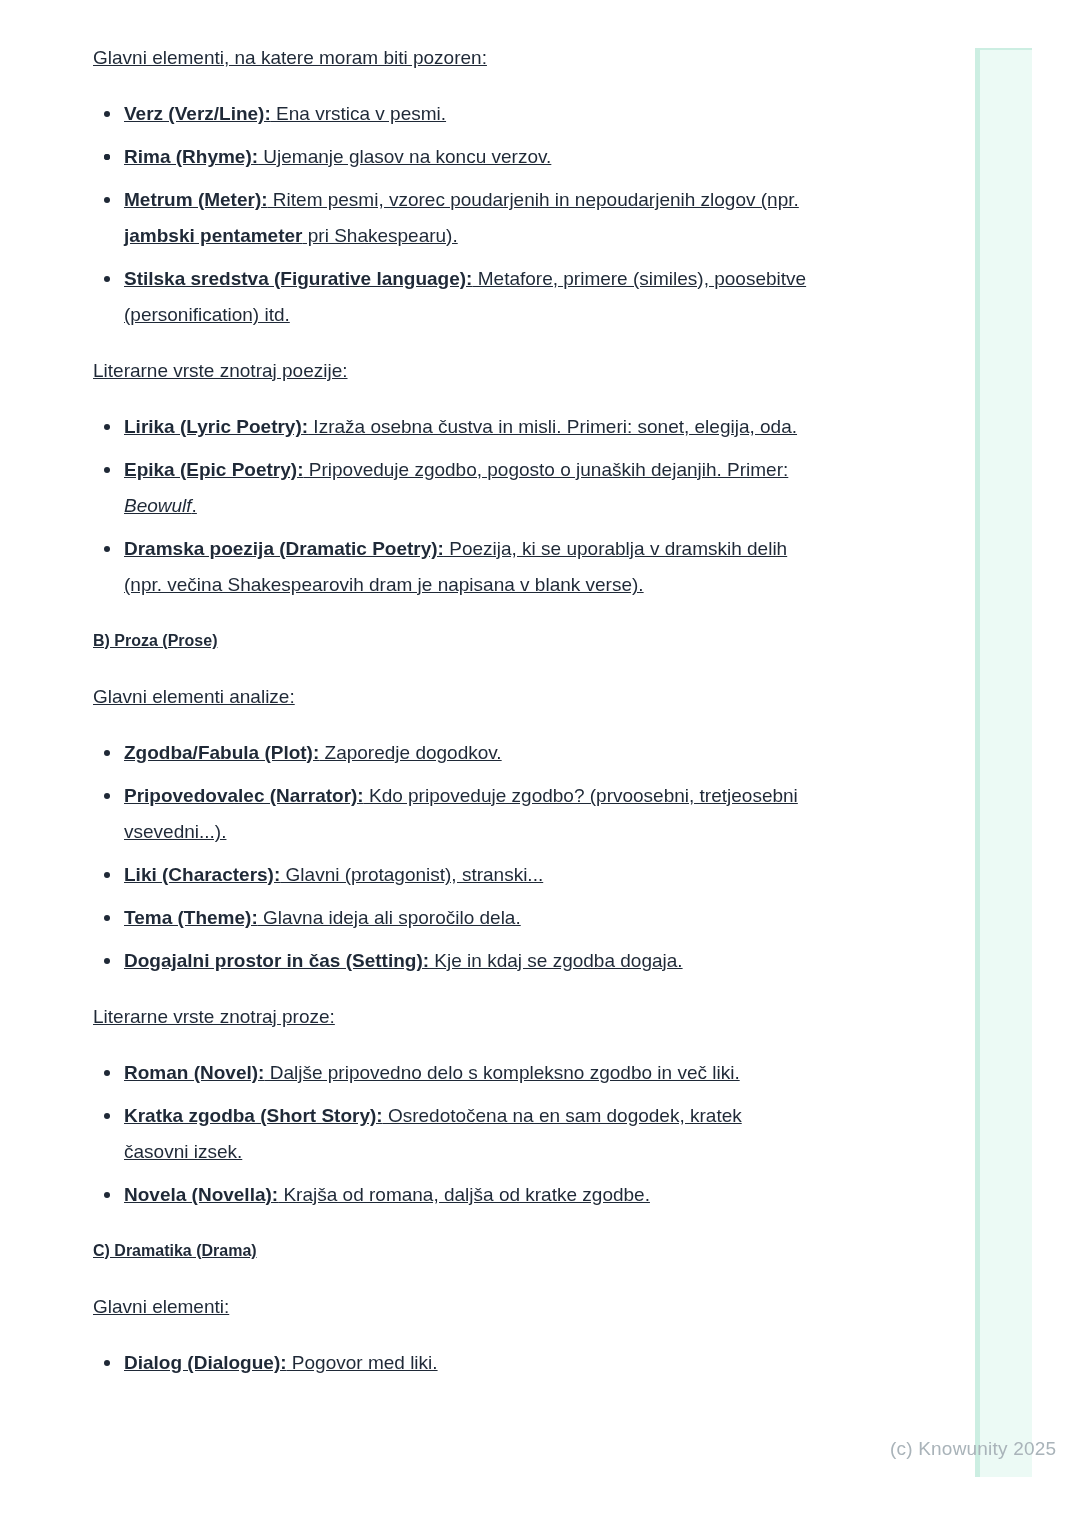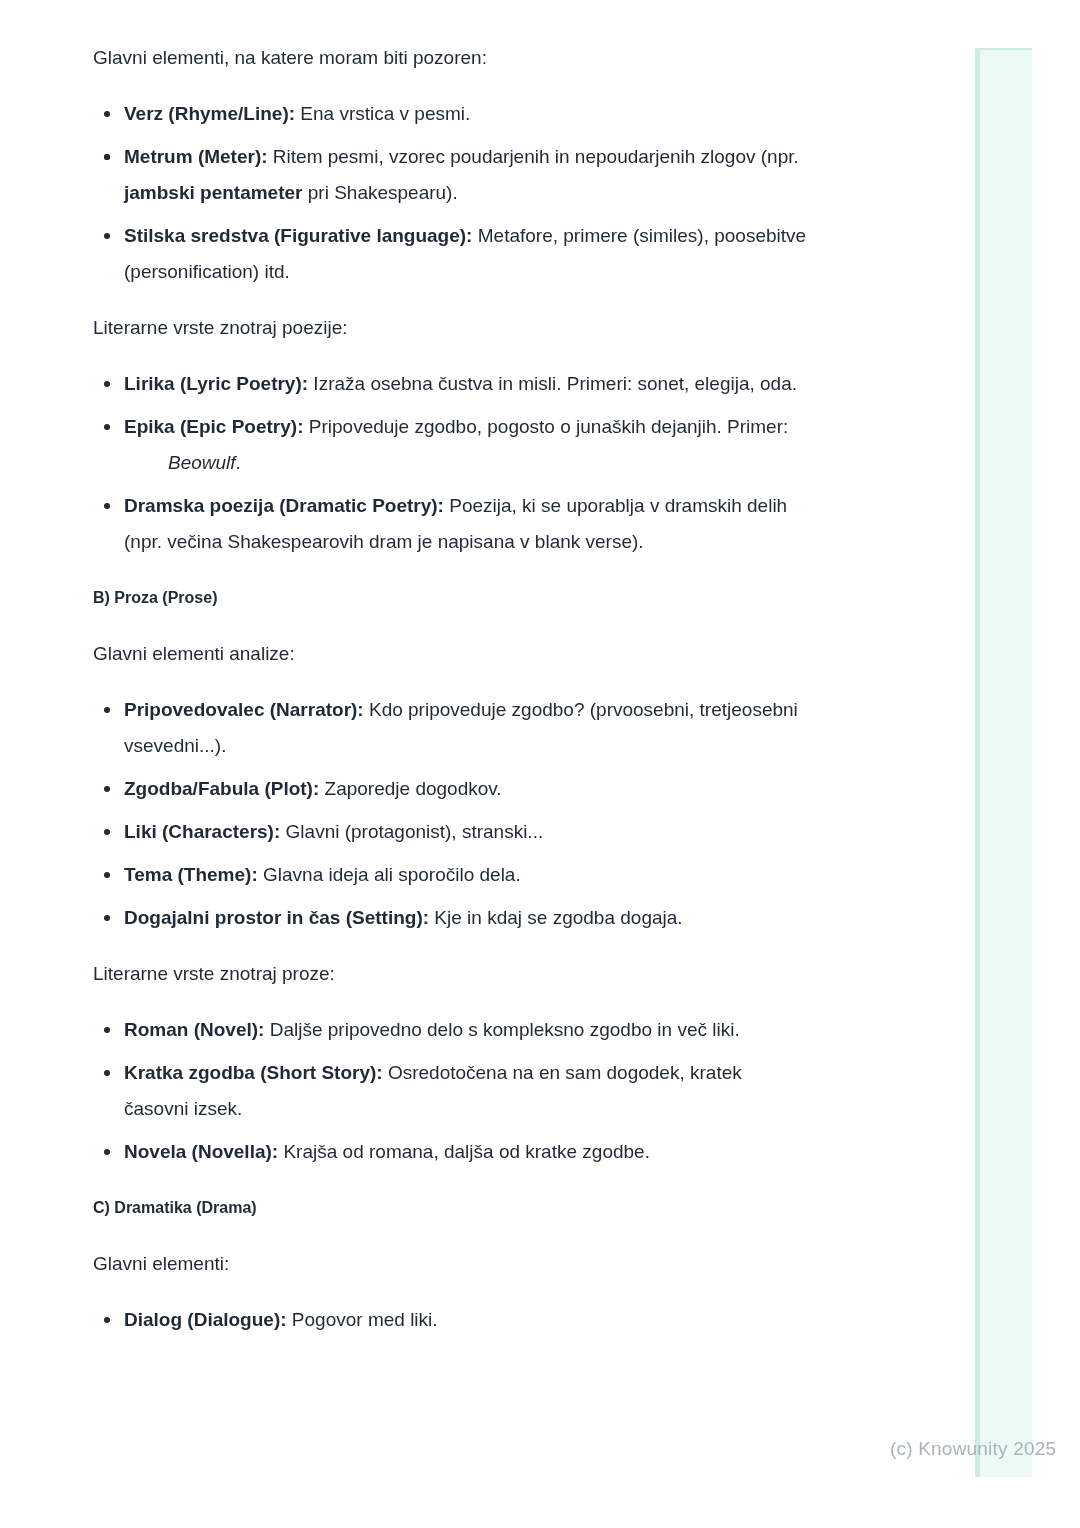--- a/index.html
+++ b/index.html
@@ -19,20 +19,21 @@
     background: var(--accent-color, #ecfaf5);
     border-left: 5px solid var(--accent-edge-color, #cceee2);
     border-top: 2px solid var(--accent-edge-color, #cceee2);
   }
   .content {
     position: absolute;
     left: 93px; top: 40px;
     width: 714px;
     font-size: 19px;
     line-height: 36px;
+    text-decoration: underline;
   }
   .blk { margin: 0 0 20px 0; }
   .blk:last-child { margin-bottom: 11px; }
   h3.heading {
     font-size: 16px;
     font-weight: 700;
     line-height: 36px;
   }
   ul.list { list-style: none; padding: 0; }
   li.item {
@@ -42,56 +43,57 @@
   }
   li.item:last-child { margin-bottom: 0; }
   .dot {
     position: absolute;
     left: 11px; top: 15px;
     width: 6px; height: 6px;
     border-radius: 50%;
     background: currentColor;
   }
   b.seg { font-weight: 700; }
-  i.seg { font-style: italic; margin-left: 44px; }
+  i.seg { font-style: italic; }
   .watermark {
     position: absolute;
     left: 890px; top: 1439px;
     font-size: 19px;
     line-height: 20px;
     color: var(--watermark-color, #a9b3b9);
     letter-spacing: 0.2px;
     white-space: nowrap;
     z-index: 2;
   }
 </style>
 </head>
 <body style="--text-color: #1f2937; --accent-color: #ecfaf5; --accent-edge-color: #cceee2; --watermark-color: #a9b3b9;">
 
 <div class="accent-bar"></div>
 
 <main class="content" id="doc">
     <p class="blk paragraph"><span class="seg">Glavni elementi, na katere moram biti pozoren:</span></p>
     <ul class="blk list">
-      <li class="item"><span class="dot"></span><span class="li-text"><b class="seg">Verz (Rhyme/Line):</b><span class="seg"> Ena vrstica v pesmi.</span></span></li>
+      <li class="item"><span class="dot"></span><span class="li-text"><b class="seg">Verz (Verz/Line):</b><span class="seg"> Ena vrstica v pesmi.</span></span></li>
       <li class="item"><span class="dot"></span></li>
+      <li class="item"><span class="dot"></span><span class="li-text"><b class="seg">Rima (Rhyme):</b><span class="seg"> Ujemanje glasov na koncu verzov.</span></span></li>
       <li class="item"><span class="dot"></span><span class="li-text"><b class="seg">Metrum (Meter):</b><span class="seg"> Ritem pesmi, vzorec poudarjenih in nepoudarjenih zlogov (npr. </span><b class="seg">jambski pentameter</b><span class="seg"> pri Shakespearu).</span></span></li>
       <li class="item"><span class="dot"></span><span class="li-text"><b class="seg">Stilska sredstva (Figurative language):</b><span class="seg"> Metafore, primere (similes), poosebitve (personification) itd.</span></span></li>
     </ul>
     <p class="blk paragraph"><span class="seg">Literarne vrste znotraj poezije:</span></p>
     <ul class="blk list">
       <li class="item"><span class="dot"></span><span class="li-text"><b class="seg">Lirika (Lyric Poetry):</b><span class="seg"> Izraža osebna čustva in misli. Primeri: sonet, elegija, oda.</span></span></li>
       <li class="item"><span class="dot"></span><span class="li-text"><b class="seg">Epika (Epic Poetry):</b><span class="seg"> Pripoveduje zgodbo, pogosto o junaških dejanjih. Primer: </span><i class="seg">Beowulf</i><span class="seg">.</span></span></li>
       <li class="item"><span class="dot"></span><span class="li-text"><b class="seg">Dramska poezija (Dramatic Poetry):</b><span class="seg"> Poezija, ki se uporablja v dramskih delih (npr. večina Shakespearovih dram je napisana v blank verse).</span></span></li>
     </ul>
     <h3 class="blk heading"><b class="seg">B) Proza (Prose)</b></h3>
     <p class="blk paragraph"><span class="seg">Glavni elementi analize:</span></p>
     <ul class="blk list">
+      <li class="item"><span class="dot"></span><span class="li-text"><b class="seg">Zgodba/Fabula (Plot):</b><span class="seg"> Zaporedje dogodkov.</span></span></li>
       <li class="item"><span class="dot"></span><span class="li-text"><b class="seg">Pripovedovalec (Narrator):</b><span class="seg"> Kdo pripoveduje zgodbo? (prvoosebni, tretjeosebni vsevedni...).</span></span></li>
-      <li class="item"><span class="dot"></span><span class="li-text"><b class="seg">Zgodba/Fabula (Plot):</b><span class="seg"> Zaporedje dogodkov.</span></span></li>
       <li class="item"><span class="dot"></span><span class="li-text"><b class="seg">Liki (Characters):</b><span class="seg"> Glavni (protagonist), stranski...</span></span></li>
       <li class="item"><span class="dot"></span><span class="li-text"><b class="seg">Tema (Theme):</b><span class="seg"> Glavna ideja ali sporočilo dela.</span></span></li>
       <li class="item"><span class="dot"></span><span class="li-text"><b class="seg">Dogajalni prostor in čas (Setting):</b><span class="seg"> Kje in kdaj se zgodba dogaja.</span></span></li>
     </ul>
     <p class="blk paragraph"><span class="seg">Literarne vrste znotraj proze:</span></p>
     <ul class="blk list">
       <li class="item"><span class="dot"></span><span class="li-text"><b class="seg">Roman (Novel):</b><span class="seg"> Daljše pripovedno delo s kompleksno zgodbo in več liki.</span></span></li>
       <li class="item"><span class="dot"></span><span class="li-text"><b class="seg">Kratka zgodba (Short Story):</b><span class="seg"> Osredotočena na en sam dogodek, kratek časovni izsek.</span></span></li>
       <li class="item"><span class="dot"></span><span class="li-text"><b class="seg">Novela (Novella):</b><span class="seg"> Krajša od romana, daljša od kratke zgodbe.</span></span></li>
     </ul>

